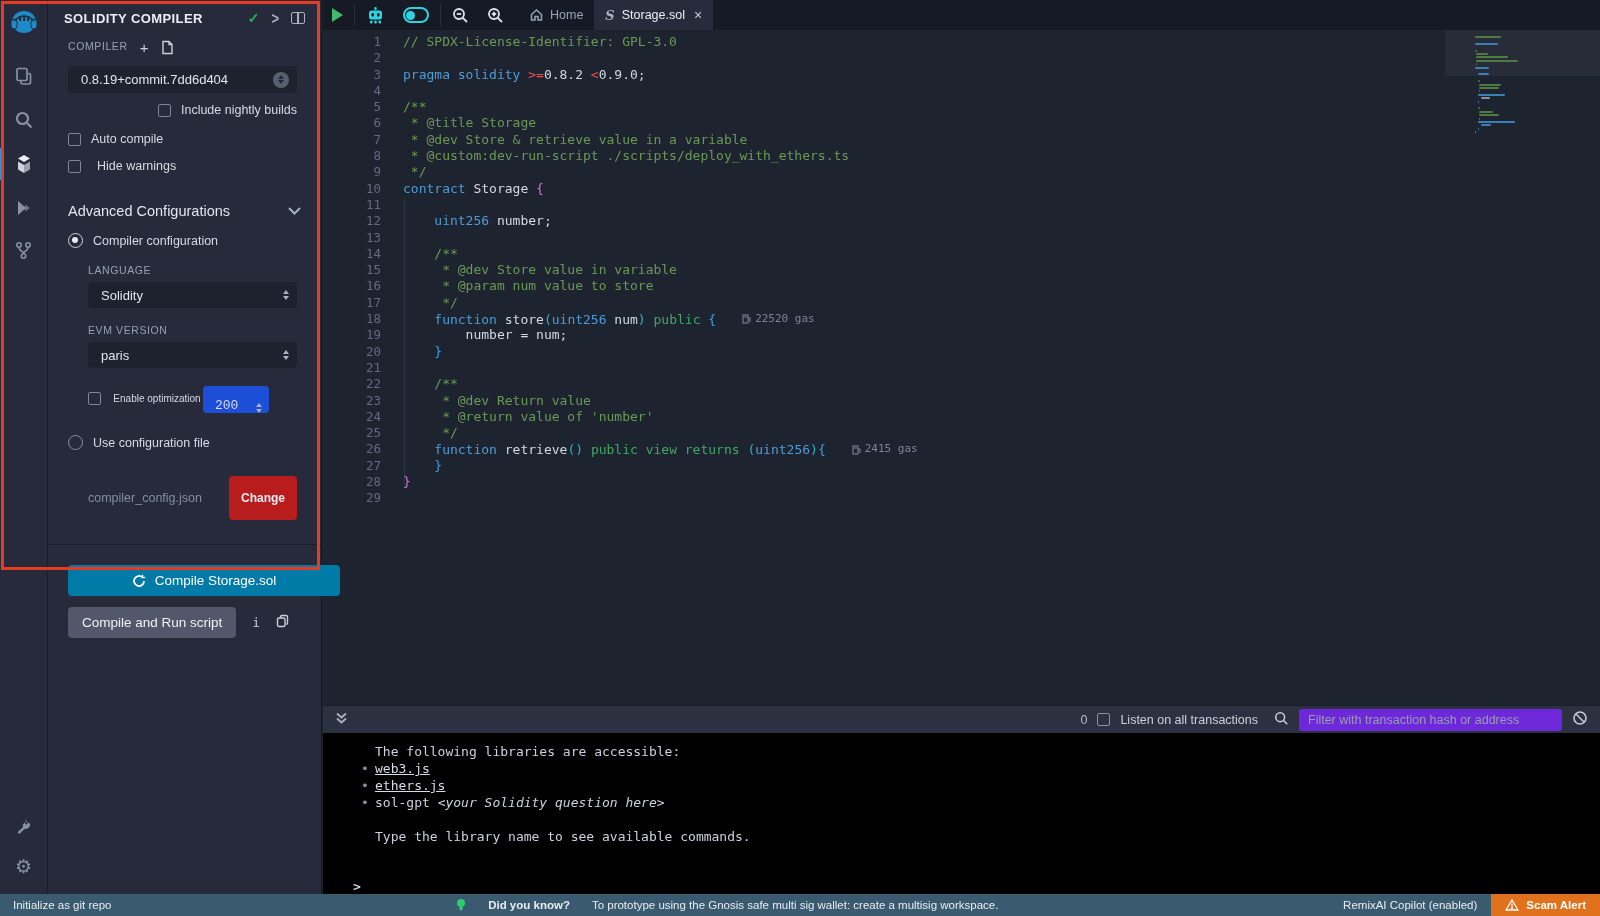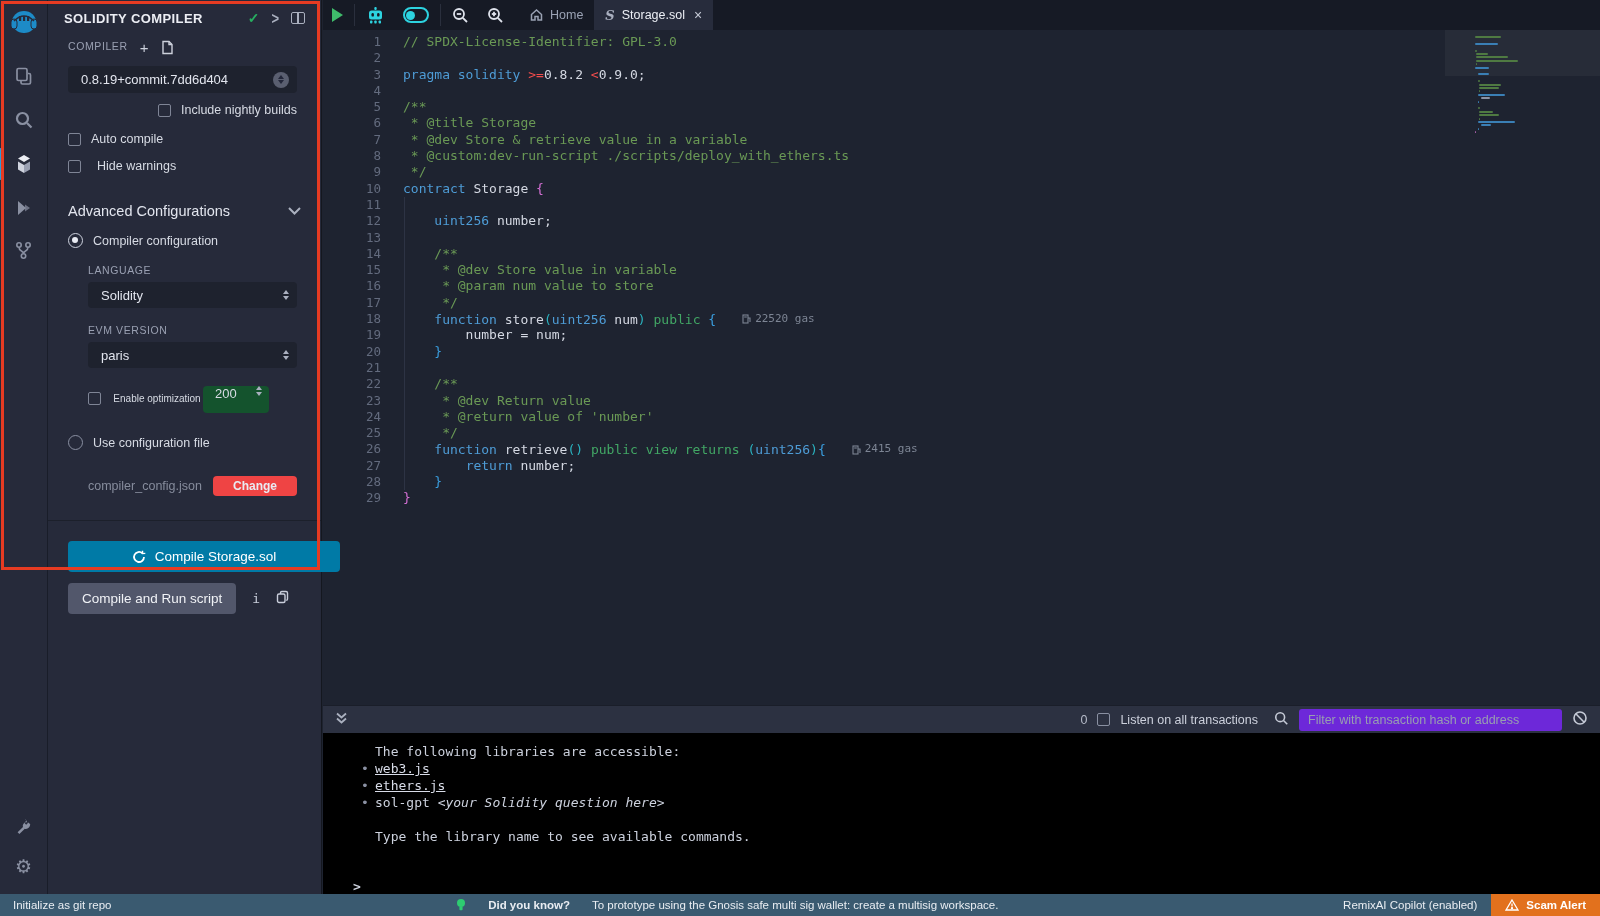--- a/index.html
+++ b/index.html
@@ -63,26 +63,26 @@
   .adv-title { flex:1; font-size:14.5px; color:#e2e5ee; }
   .radio-row { display:flex; align-items:center; gap:10px; margin:14px 16px 0 20px; font-size:12.5px; cursor:pointer; }
   .radio { width:15px; height:15px; border-radius:50%; border:1.5px solid #8a90a2; flex:none; position:relative; }
   .radio.selected { border-color:#cdd2de; }
   .radio.selected::after { content:""; position:absolute; left:3.2px; top:3.2px; width:6px; height:6px; border-radius:50%; background:#e9ecf3; }
   .sub-label { margin:16px 0 0 40px; }
   .sub-select { margin-left:40px; margin-top:6px; height:26px; }
   .opt-row { display:flex; align-items:center; margin:18px 24px 0 40px; }
   .opt-row .checkbox { margin-top:-2px; }
   .opt-label { font-size:10px; line-height:1.25; margin-left:10px; flex:1;text-align:center; }
-  .num-input { width:66px; height:27px; background:#14532d; border-radius:4px; display:flex; align-items:flex-start;
-    padding:0 7px 0 12px; }
+  .num-input { width:66px; height:27px; background:#1d4ed8; border-radius:4px; display:flex; align-items:flex-end;
+    padding:0 7px 0 12px;font-family:Liberation Mono, monospace; }
   .num-input .sel-text { flex:1; }
   .cfg-row { display:flex; align-items:center; margin:26px 24px 0 40px; }
   .cfg-name { flex:1; color:#868c9c; font-size:12.5px; }
-  .btn-change { height:20px; padding:0 20px; background:#ef4444; border-radius:4px; border:none; color:#e9ebf2;
+  .btn-change { height:44px; padding:0 12px; background:#b91c1c; border-radius:4px; border:none; color:#e9ebf2;
     font-size:12px; font-weight:bold; font-family:inherit; cursor:pointer; }
   .panel-divider { border-top:1px solid #1c202b; margin-top:24px; }
   .btn-compile {
     display:flex; align-items:center; justify-content:center; gap:9px;
     margin:20px 24px 0 20px; height:31px; width:272px; background:#007aa6; border:none; border-radius:4px;
     color:#fff; font-size:13.5px; font-family:inherit; cursor:pointer;
   }
   .run-row { display:flex; align-items:center; margin:11px 24px 0 20px; gap:16px; }
   .btn-run { height:31px; padding:0 14px; background:#52576b; border:none; border-radius:4px; color:#f0f2f6;
     font-size:13.5px; font-family:inherit; cursor:pointer; }
@@ -441,21 +441,20 @@
           <div class="code-line"></div>
           <div class="code-line"><span class="tok-w">    </span><span class="tok-c">/**</span></div>
           <div class="code-line"><span class="tok-w">    </span><span class="tok-c"> * @dev Return value</span></div>
           <div class="code-line"><span class="tok-w">    </span><span class="tok-c"> * @return value of 'number'</span></div>
           <div class="code-line"><span class="tok-w">    </span><span class="tok-c"> */</span></div>
           <div class="code-line"><span class="tok-w">    </span><span class="tok-k">function </span><span class="tok-w">retrieve</span><span class="tok-t">()</span><span class="tok-w"> </span><span class="tok-g">public view returns</span><span class="tok-w"> </span><span class="tok-t">(</span><span class="tok-k">uint256</span><span class="tok-t">)</span><span class="tok-p2">{</span><span class="gas-anno"><svg width="9" height="10" viewBox="0 0 9 10" fill="none" stroke="#7d8594" stroke-width="1.1">
                 <rect x="1" y="1" width="5" height="8"></rect>
                 <line x1="2.2" y1="3" x2="4.8" y2="3"></line>
                 <path d="M6 4 h2 v4"></path>
               </svg>2415 gas</span></div>
-          <div class="code-line"><span class="tok-w">        </span><span class="tok-k">return</span><span class="tok-w"> number;</span></div>
           <div class="code-line"><span class="tok-w">    </span><span class="tok-p2">}</span></div>
           <div class="code-line"><span class="tok-p1">}</span></div>
         </div>
       <div id="minimap">
         <div id="minimap-slider"></div>
       <div class="mm-line" style="top: 6px; left: 30px; width: 26.25px; background: rgb(79, 122, 66);"></div>
           <div class="mm-line" style="top: 12.8px; left: 30px; width: 23.25px; background: rgb(58, 127, 181);"></div>
           <div class="mm-line" style="top: 19.6px; left: 30px; width: 2.25px; background: rgb(79, 122, 66);"></div>
           <div class="mm-line" style="top: 23px; left: 30.7px; width: 12px; background: rgb(79, 122, 66);"></div>
           <div class="mm-line" style="top: 26.4px; left: 30.7px; width: 32.25px; background: rgb(79, 122, 66);"></div>

